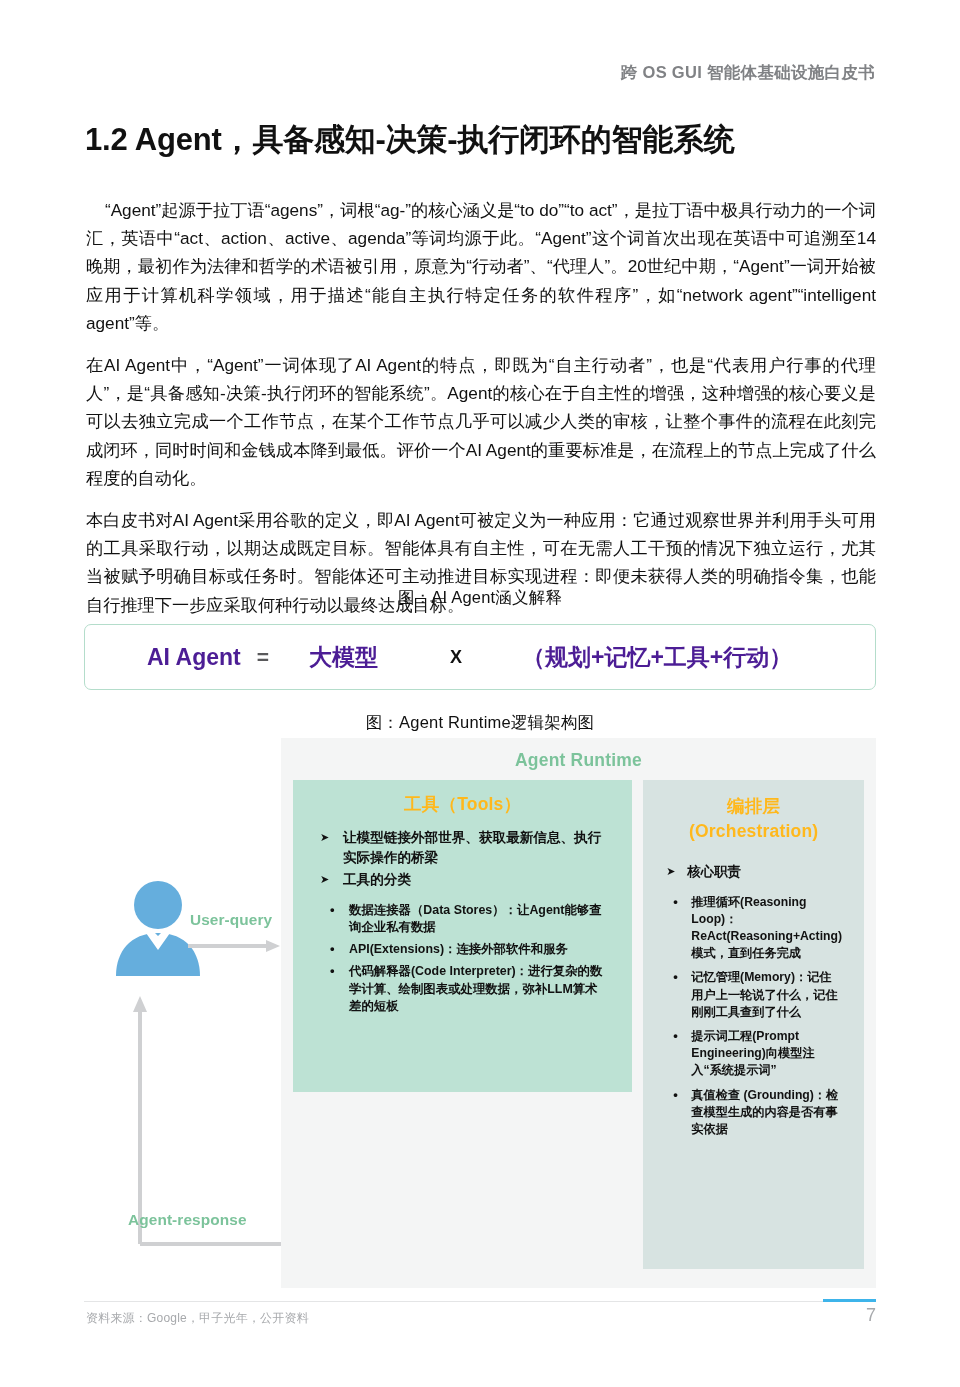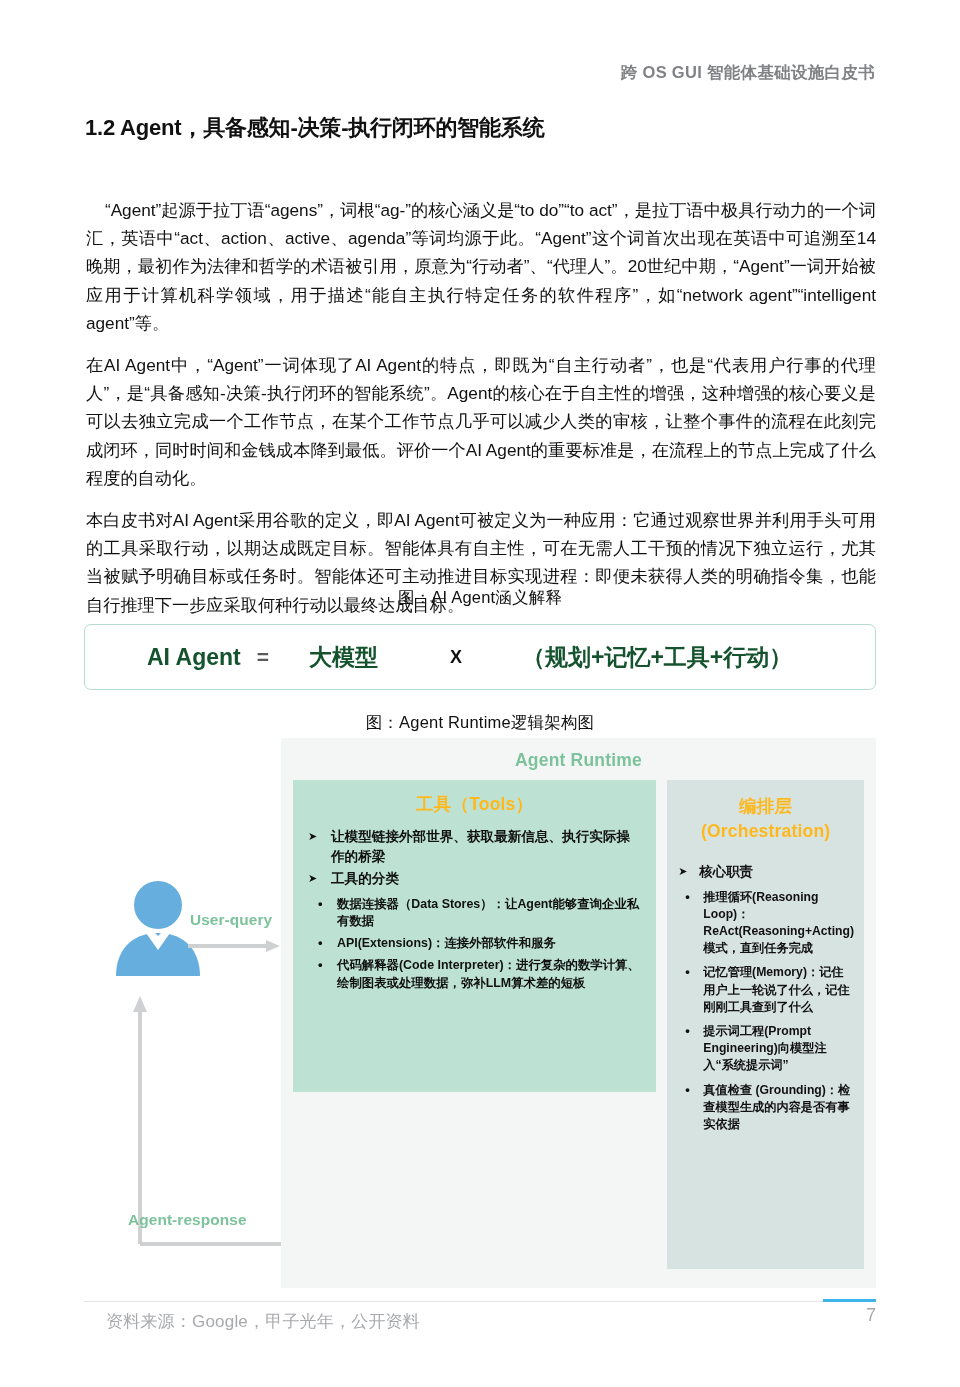--- a/index.html
+++ b/index.html
@@ -23,21 +23,21 @@
     font-weight: 700;
     color: #808285;
     letter-spacing: 0.3px;
   }
 
   
   .page-title {
     position: absolute;
     top: 98px;
     left: 85px;
-    font-size: 22px;
+    font-size: 31px;
     font-weight: 700;
     color: #111111;
     letter-spacing: -0.2px;
   }
 
   
   .body-wrap {
     position: absolute;
     top: 196px;
     left: 86px;
@@ -76,21 +76,21 @@
     display: flex;
     align-items: center;
   }
   .formula-inner {
     display: flex;
     align-items: center;
     width: 100%;
     padding-left: 62px;
     font-weight: 700;
   }
-  .f-term { font-size: 23px; color: #14532d; font-weight: 700; }
+  .f-term { font-size: 23px; color: #4c1d95; font-weight: 700; }
   .f-eq   { font-size: 21px; color: #59595b; font-weight: 700; margin: 0 16px; }
   .f-x    { font-size: 18px; color: #111111; font-weight: 700; }
   .sp-a { width: 24px; }
   .sp-b { width: 72px; }
   .sp-c { width: 60px; }
 
   
   .diagram {
     position: absolute;
     top: 738px;
@@ -135,21 +135,21 @@
   .box-title {
     text-align: center;
     color: #ffb81c;
     font-weight: 700;
     font-size: 17.5px;
     margin-bottom: 11px;
     letter-spacing: 0.2px;
   }
   .box-title.two-line { line-height: 25px; margin-bottom: 18px; }
 
-  ul.arrow-list, ul.dot-list { list-style: none; margin: 0; padding: 0; }
+  ul.arrow-list, ul.dot-list { list-style: none; margin: 12px; padding: 0; }
   ul.arrow-list > li {
     position: relative;
     padding-left: 24px;
     font-size: 13.6px;
     line-height: 19.5px;
     color: #111111;
     font-weight: 700;
     margin-bottom: 3px;
   }
   ul.arrow-list > li::before {
@@ -224,24 +224,23 @@
     left: 823px;
     top: 1299px;
     width: 53px;
     height: 2.5px;
     background: #3eb4ea;
   }
   .footer-source {
     position: absolute;
     left: 86px;
     top: 1310px;
-    font-size: 17px;
+    font-size: 12px;
     color: #a7a9ac;
     letter-spacing: 0.2px;
-    margin-left: 20px;
   }
   .page-number {
     position: absolute;
     right: 84px;
     top: 1305px;
     font-size: 18px;
     color: #a7a9ac;
   }
 </style>
 </head>

